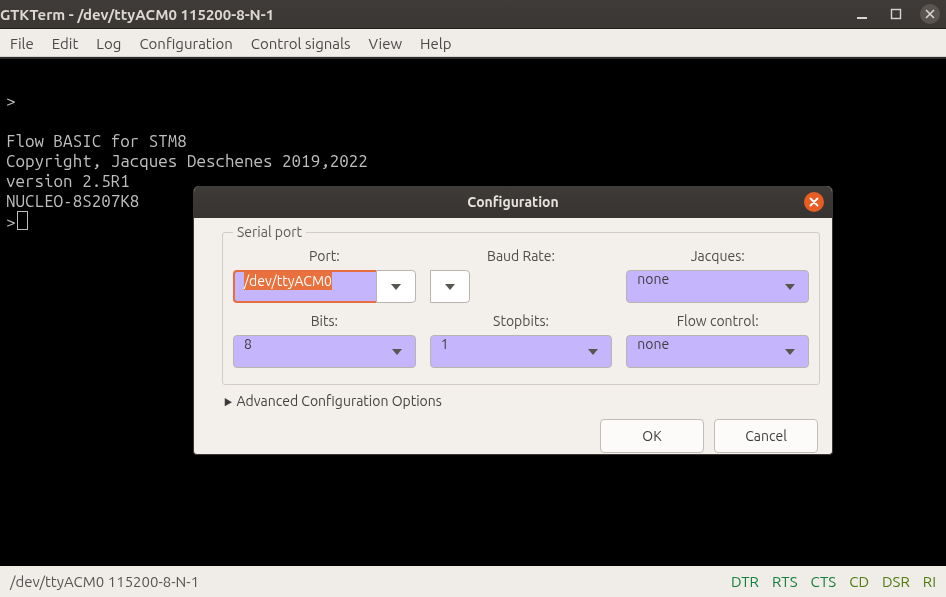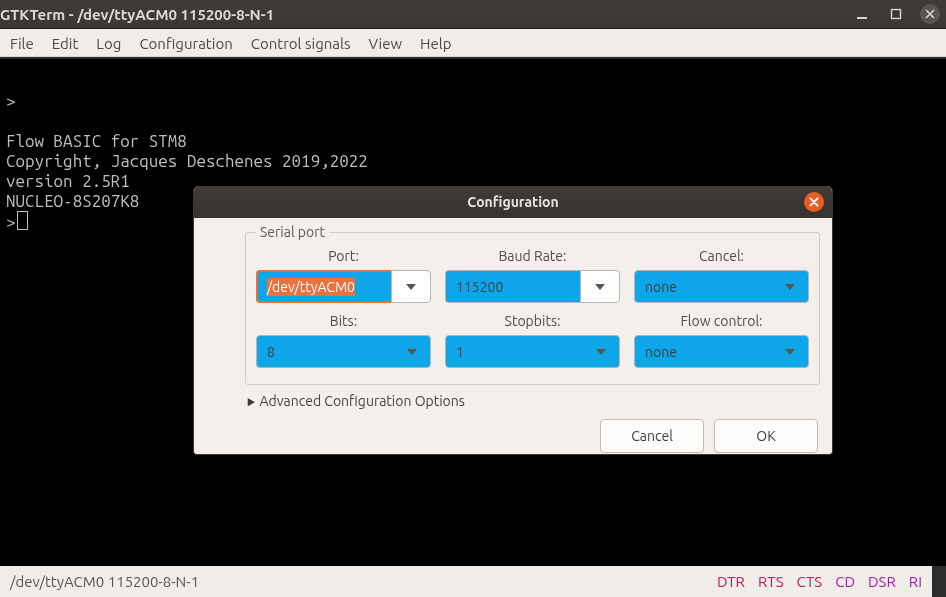--- a/index.html
+++ b/index.html
@@ -59,32 +59,32 @@
     font-size:17px;line-height:20px;
     padding:32px 6px 0 6px;
     white-space:pre;
   }
   .cursor{
     display:inline-block;width:9px;height:17px;
     border:1px solid #bfbfbf;vertical-align:-2px;margin-left:1px;
   }
   
   .statusbar{
-    position:absolute;left:0;right:14px;bottom:0;height:31px;
+    position:absolute;left:0;right:0;bottom:0;height:31px;
     background:#f0ece8;
     display:flex;align-items:center;
     padding:0 10px;
     color:#555;font-size:15px;
   }
   .statusbar .right{
     margin-left:auto;display:flex;gap:13px;
     font-size:15px;
   }
-  .sig{color:#be185d;}
-  .sig.dim{color:#a21caf;}
+  .sig{color:#15803d;}
+  .sig.dim{color:#4d7c0f;}
   
   .dialog{
     position:absolute;
     left:193px;top:186px;
     width:638px;height:268px;
     background:#f3efeb;
     border:1px solid #3a3734;
     border-top:none;
     box-shadow:0 10px 30px rgba(0,0,0,.6);
     border-radius:6px 6px 4px 4px;
@@ -97,42 +97,42 @@
     display:flex;align-items:center;justify-content:center;
     position:relative;
   }
   .dlg-close{
     position:absolute;right:8px;top:6px;
     width:20px;height:20px;border-radius:10px;
     background:#e85d24;
     display:flex;align-items:center;justify-content:center;
     color:#fff;
   }
-  .dlg-body{padding:6px 12px 10px 12px;margin-left:39px;}
+  .dlg-body{padding:6px 12px 10px 28px;}
   fieldset.serial{
     border:1px solid #d2ccc5;border-radius:3px;
     margin:0;padding:6px 10px 14px 10px;
   }
   fieldset.serial legend{
     padding:0 4px;color:#5b5b5b;font-size:14px;
   }
   .row{display:flex;gap:14px;margin-top:2px;margin-bottom:2px;}
   .col{flex:1;display:flex;flex-direction:column;}
   .col label{
     text-align:center;color:#4c4c4c;font-size:14px;
     margin-bottom:6px;
   }
   .combo{
     display:flex;height:33px;
   }
   .combo .textbox{
     flex:1;
-    background:#0ea5e9;border:1px solid #b9b4ad;border-right:none;
+    background:#c4b5fd;border:1px solid #b9b4ad;border-right:none;
     border-radius:4px 0 0 4px;
-    padding:0 10px;display:flex;align-items:center;
+    padding:0 10px;display:flex;align-items:flex-start;
     font-size:14px;color:#3f3f3f;
   }
   .combo .dropbtn{
     width:38px;border:1px solid #b9b4ad;
     border-radius:0 4px 4px 0;
     background:#fff;
     display:flex;align-items:center;justify-content:center;
     color:#595551;
   }
   .combo.single .textbox{
@@ -245,33 +245,30 @@
               <svg width="10" height="6" viewBox="0 0 10 6">
                   <path d="M0 0 L5 6 L10 0 Z" fill="currentColor"></path>
                 </svg>
             </div>
           </div>
         </div>
 
         <div class="col">
           <label>Baud Rate:</label>
           <div class="combo">
-            <div class="textbox">
-                <span>115200</span>
-              </div>
-            <div class="dropbtn">
-              <svg width="10" height="6" viewBox="0 0 10 6">
-                  <path d="M0 0 L5 6 L10 0 Z" fill="currentColor"></path>
-                </svg>
-            </div>
-          </div>
-        </div>
-
-        <div class="col">
-          <label>Cancel:</label>
+            <div class="dropbtn">
+              <svg width="10" height="6" viewBox="0 0 10 6">
+                  <path d="M0 0 L5 6 L10 0 Z" fill="currentColor"></path>
+                </svg>
+            </div>
+          </div>
+        </div>
+
+        <div class="col">
+          <label>Jacques:</label>
           <div class="combo single">
             <div class="textbox">
                 <span>none</span>
               </div>
             <div class="dropbtn">
               <svg width="10" height="6" viewBox="0 0 10 6">
                   <path d="M0 0 L5 6 L10 0 Z" fill="currentColor"></path>
                 </svg>
             </div>
           </div>
@@ -322,17 +319,17 @@
         </div>
       </div>
     </fieldset>
 
     <div class="adv">
       <span class="tri">▶</span>
       <span>Advanced Configuration Options</span>
     </div>
 
     <div class="dlg-btns">
+      <div class="btn">OK</div>
       <div class="btn">Cancel</div>
-      <div class="btn">OK</div>
     </div>
   </div>
 </div>
 
 </body></html>

